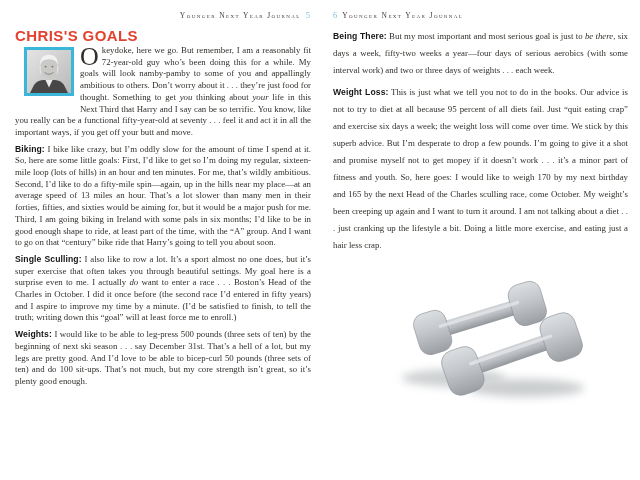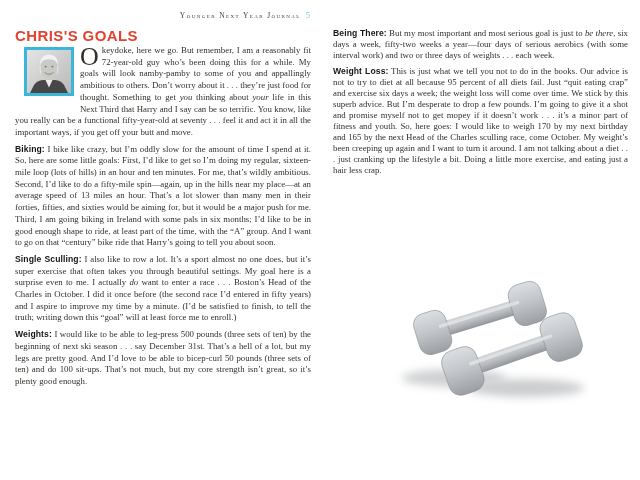--- a/index.html
+++ b/index.html
@@ -24,21 +24,21 @@
     position:absolute; left:15px; top:27px;
     font-family:"Liberation Sans", sans-serif; font-weight:bold;
     font-size:15px; letter-spacing:.4px; color:#e2422e;
   }
   .left-body {
     position:absolute; left:15px; top:45px; width:296px;
     font-size:8.8px; line-height:11.7px; text-align:justify;
   }
   .right-body {
     position:absolute; left:333px; top:28px; width:295px;
-    font-size:8.8px; line-height:11px; text-align:justify;
+    font-size:8.8px; line-height:17px; text-align:justify;
   }
   .photo-frame {
     float:left; width:50px; height:49px; margin:2px 6px 13px 9px;
     border:3px solid #3cb6d8; background:#d9d9d9; overflow:hidden;
   }
   .photo-frame svg { display:block; width:100%; height:100%; }
   .dropcap {
     float:left; font-size:26px; line-height:21px; padding:1px 3px 0 0; color:#33302c;
   }
   p.intro { margin:0; }
@@ -57,20 +57,23 @@
 </style>
 </head>
 <body>
 
 <div class="spread">
 
   <div class="runhead runhead-left">
     <span>Younger Next Year Journal</span><span class="pagenum">5</span>
   </div>
 
+  <div class="runhead runhead-right">
+    <span class="pagenum">6</span><span>Younger Next Year Journal</span>
+  </div>
 
   <div class="heading">CHRIS'S GOALS</div>
 
   <div class="left-body">
     <span class="photo-frame">
       <svg viewBox="0 0 44 43" preserveAspectRatio="none" aria-hidden="true">
         <defs>
           <linearGradient id="pbg" x1="0" y1="0" x2="1" y2="1">
             <stop offset="0" stop-color="#e4e4e4"></stop>
             <stop offset="1" stop-color="#b9b9b9"></stop>

